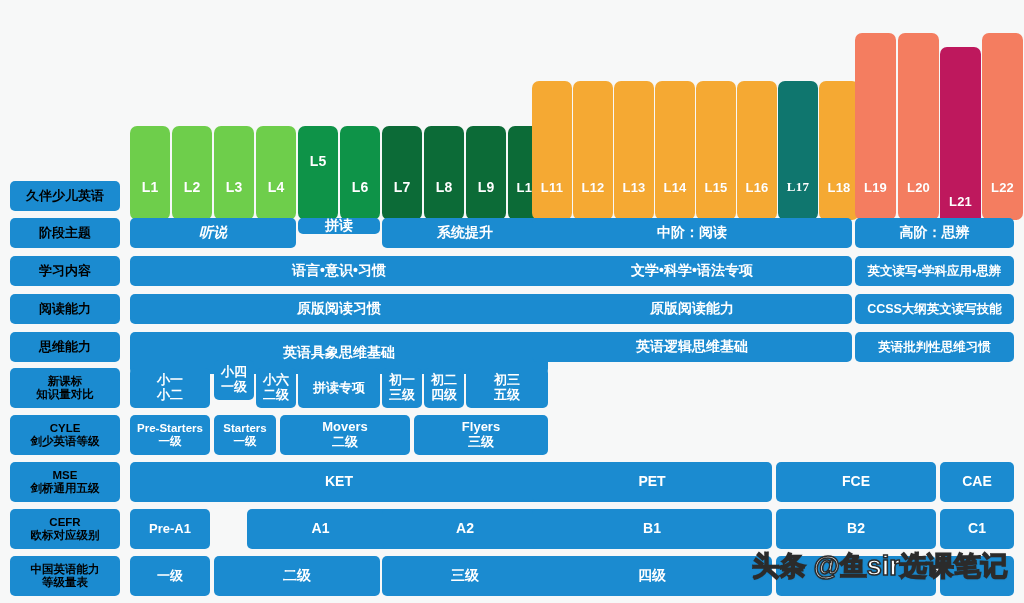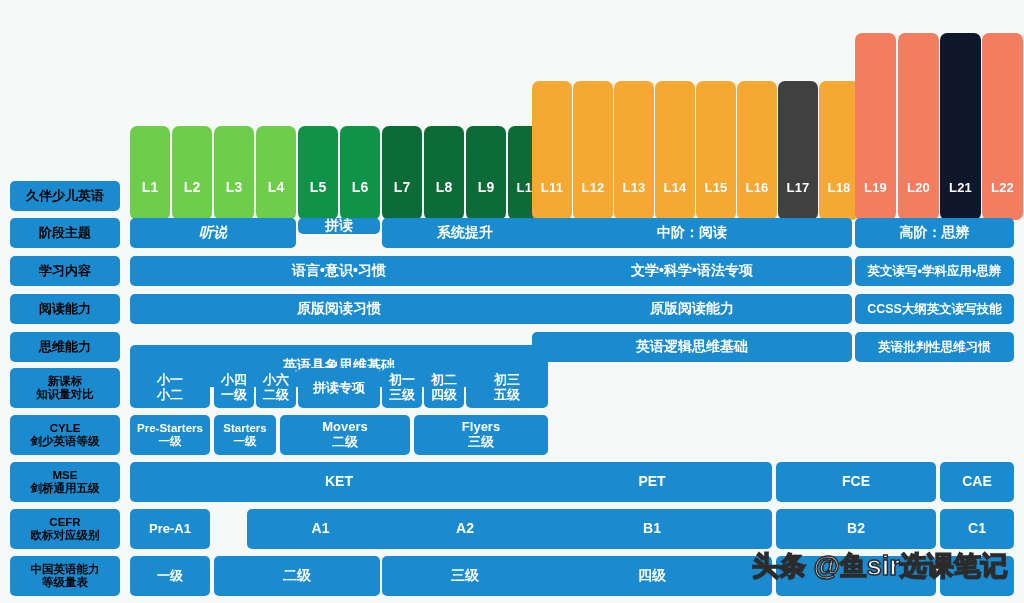--- a/index.html
+++ b/index.html
@@ -99,21 +99,21 @@
       </div>
       <div class="bar" style="left: 172px; top: 106px; width: 40px; height: 94px; background: rgb(110, 206, 75);">
         <span>L2</span>
       </div>
       <div class="bar" style="left: 214px; top: 106px; width: 40px; height: 94px; background: rgb(110, 206, 75);">
         <span>L3</span>
       </div>
       <div class="bar" style="left: 256px; top: 106px; width: 40px; height: 94px; background: rgb(110, 206, 75);">
         <span>L4</span>
       </div>
-      <div class="bar" style="left: 298px; top: 106px; width: 40px; height: 94px; background: rgb(14, 147, 72);">
+      <div class="bar" style="left: 298px; top: 106px; width: 40px; height: 94px; background: rgb(14, 147, 72); align-items: center;">
         <span>L5</span>
       </div>
       <div class="bar" style="left: 340px; top: 106px; width: 40px; height: 94px; background: rgb(14, 147, 72);">
         <span>L6</span>
       </div>
       <div class="bar" style="left: 382px; top: 106px; width: 40px; height: 94px; background: rgb(12, 107, 55);">
         <span>L7</span>
       </div>
       <div class="bar" style="left: 424px; top: 106px; width: 40px; height: 94px; background: rgb(12, 107, 55);">
         <span>L8</span>
@@ -135,33 +135,33 @@
       </div>
       <div class="bar sm" style="left: 655px; top: 61px; width: 40px; height: 139px; background: rgb(245, 169, 51);">
         <span>L14</span>
       </div>
       <div class="bar sm" style="left: 696px; top: 61px; width: 40px; height: 139px; background: rgb(245, 169, 51);">
         <span>L15</span>
       </div>
       <div class="bar sm" style="left: 737px; top: 61px; width: 40px; height: 139px; background: rgb(245, 169, 51);">
         <span>L16</span>
       </div>
-      <div class="bar sm" style="left: 778px; top: 61px; width: 40px; height: 139px; background: #404040;">
+      <div class="bar sm" style="left: 778px; top: 61px; width: 40px; height: 139px; background: #0f766e; font-family: Liberation Serif, serif;">
         <span>L17</span>
       </div>
       <div class="bar sm" style="left: 819px; top: 61px; width: 40px; height: 139px; background: rgb(245, 169, 51);">
         <span>L18</span>
       </div>
       <div class="bar sm" style="left: 855px; top: 13px; width: 41px; height: 187px; background: rgb(244, 125, 96);">
         <span>L19</span>
       </div>
       <div class="bar sm" style="left: 898px; top: 13px; width: 41px; height: 187px; background: rgb(244, 125, 96);">
         <span>L20</span>
       </div>
-      <div class="bar sm" style="left: 940px; top: 13px; width: 41px; height: 187px; background: #0f172a;">
+      <div class="bar sm" style="left: 940px; top: 27px; width: 41px; height: 187px; background: #be185d;">
         <span>L21</span>
       </div>
       <div class="bar sm" style="left: 982px; top: 13px; width: 41px; height: 187px; background: rgb(244, 125, 96);">
         <span>L22</span>
       </div>
     </div>
   <div id="rows-layer">
       <div class="rowlabel" style="top: 181px; height: 30px;">
         <div class="stack">
           <span>久伴少儿英语</span>
@@ -235,21 +235,21 @@
       <div class="cell xsmall" style="left: 855px; top: 294px; width: 159px; height: 30px;">
         <div class="stack">
           <span>CCSS大纲英文读写技能</span>
         </div>
       </div>
       <div class="rowlabel" style="top: 332px; height: 30px;">
         <div class="stack">
           <span>思维能力</span>
         </div>
       </div>
-      <div class="cell" style="left: 130px; top: 332px; width: 418px; height: 42px; margin-top: 13px;">
+      <div class="cell" style="left: 130px; top: 332px; width: 418px; height: 42px;">
         <div class="stack">
           <span>英语具象思维基础</span>
         </div>
       </div>
       <div class="cell" style="left: 532px; top: 332px; width: 320px; height: 30px;">
         <div class="stack">
           <span>英语逻辑思维基础</span>
         </div>
       </div>
       <div class="cell xsmall" style="left: 855px; top: 332px; width: 159px; height: 30px;">
@@ -262,21 +262,21 @@
           <span>新课标</span>
           <span>知识量对比</span>
         </div>
       </div>
       <div class="cell two-line" style="left: 130px; top: 368px; width: 80px; height: 40px;">
         <div class="stack">
           <span>小一</span>
           <span>小二</span>
         </div>
       </div>
-      <div class="cell small two-line" style="left: 214px; top: 368px; width: 40px; height: 40px;">
+      <div class="cell small two-line" style="left: 214px; top: 360px; width: 40px; height: 40px;">
         <div class="stack">
           <span>小四</span>
           <span>一级</span>
         </div>
       </div>
       <div class="cell small two-line" style="left: 256px; top: 368px; width: 40px; height: 40px;">
         <div class="stack">
           <span>小六</span>
           <span>二级</span>
         </div>

